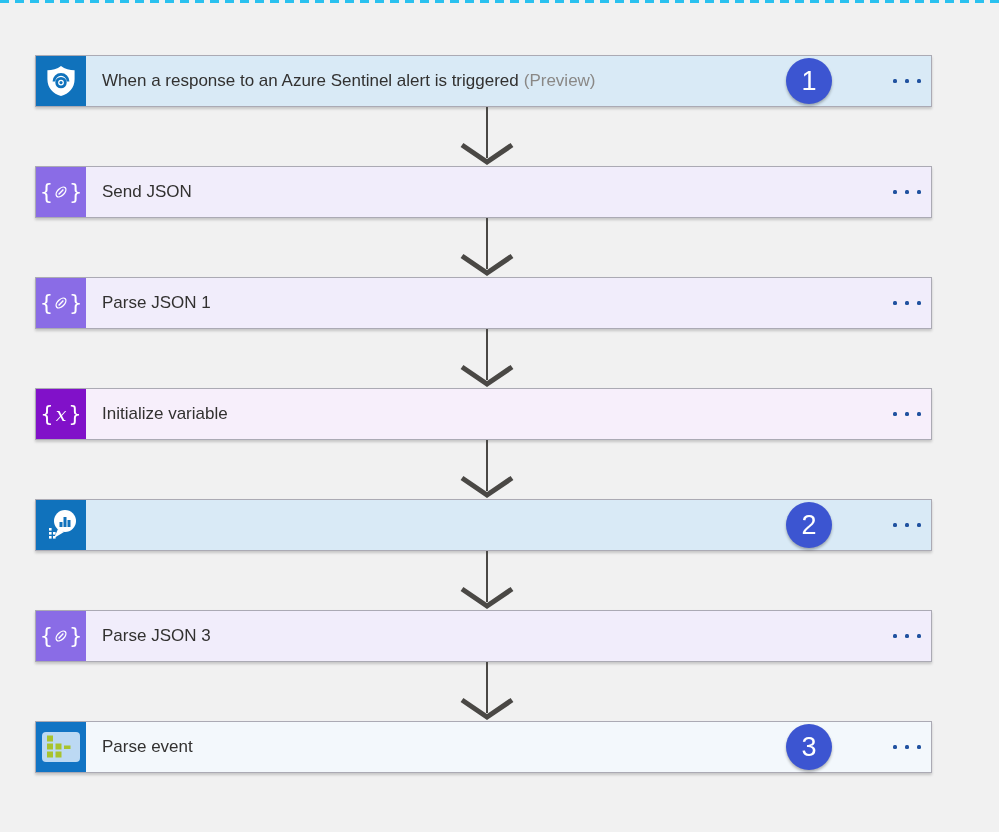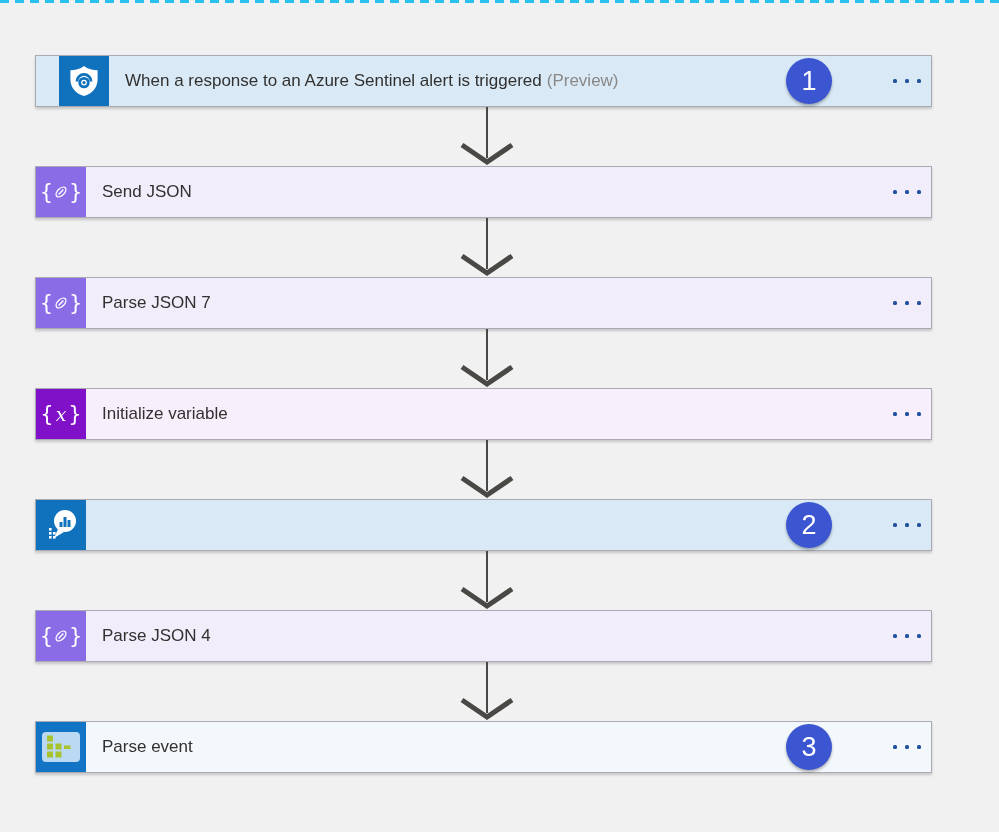--- a/index.html
+++ b/index.html
@@ -52,21 +52,21 @@
   .dot { width:4px; height:4px; border-radius:1.5px; background:#2052a0; display:block; }
   .arrow {
     position:absolute; left:460px; width:54px;
   }
 </style>
 </head>
 <body>
 
 <div class="top-dash"></div>
 
-<div class="card" style="top: 55px; background: rgb(217, 234, 246); padding-left: 23px;">
+<div class="card" style="top: 55px; background: rgb(217, 234, 246);">
   <div class="icon" style="background: rgb(16, 114, 188);">
     <svg viewBox="0 0 32 34" width="30" height="32">
       <path d="M16 1 C20 4.2 25.5 5.6 30.5 5.6 V15 C30.5 24 24.5 30.6 16 33 C7.5 30.6 1.5 24 1.5 15 V5.6 C6.5 5.6 12 4.2 16 1 Z" fill="#ffffff"></path>
       <path d="M8.5 17.5 A7.5 7.5 0 0 1 23.5 17.5" fill="none" stroke="#1072bc" stroke-width="3"></path>
       <circle cx="16" cy="18.7" r="4.6" fill="none" stroke="#1072bc" stroke-width="3"></circle>
       <circle cx="16" cy="18.7" r="1.7" fill="#1072bc"></circle>
     </svg>
   </div>
   <div class="title"><span>When a response to an Azure Sentinel alert is triggered</span><span class="preview">(Preview)</span></div>
   <div class="badge">1</div>
@@ -110,21 +110,21 @@
 
 <div class="card" style="top: 277px; background: rgb(241, 237, 251);">
   <div class="icon" style="background: rgb(138, 108, 230);">
     <span class="g">{</span>
     <svg class="pencil" width="14" height="14" viewBox="0 0 14 14">
       <ellipse cx="7" cy="7" rx="6" ry="3.4" transform="rotate(-45 7 7)" fill="none" stroke="#ffffff" stroke-width="1.4"></ellipse>
       <line x1="4.6" y1="9.4" x2="9.4" y2="4.6" stroke="#ffffff" stroke-width="1.4"></line>
     </svg>
     <span class="g">}</span>
   </div>
-  <div class="title"><span>Parse JSON 7</span></div>
+  <div class="title"><span>Parse JSON 1</span></div>
   <button class="more">
     <span class="dots">
         <span class="dot"></span>
         <span class="dot"></span>
         <span class="dot"></span>
       </span>
   </button>
 </div>
 
 <svg class="arrow" style="top:329px" height="59" viewBox="0 0 54 59">
@@ -185,21 +185,21 @@
 
 <div class="card" style="top: 610px; background: rgb(241, 237, 251);">
   <div class="icon" style="background: rgb(138, 108, 230);">
     <span class="g">{</span>
     <svg class="pencil" width="14" height="14" viewBox="0 0 14 14">
       <ellipse cx="7" cy="7" rx="6" ry="3.4" transform="rotate(-45 7 7)" fill="none" stroke="#ffffff" stroke-width="1.4"></ellipse>
       <line x1="4.6" y1="9.4" x2="9.4" y2="4.6" stroke="#ffffff" stroke-width="1.4"></line>
     </svg>
     <span class="g">}</span>
   </div>
-  <div class="title"><span>Parse JSON 4</span></div>
+  <div class="title"><span>Parse JSON 3</span></div>
   <button class="more">
     <span class="dots">
         <span class="dot"></span>
         <span class="dot"></span>
         <span class="dot"></span>
       </span>
   </button>
 </div>
 
 <svg class="arrow" style="top:662px" height="59" viewBox="0 0 54 59">

